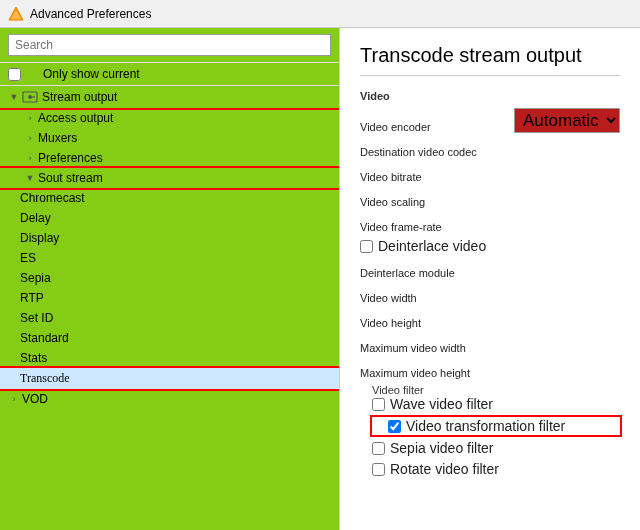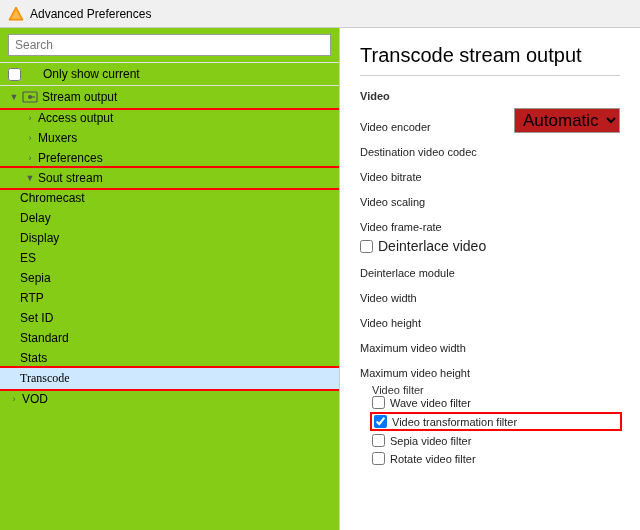--- a/index.html
+++ b/index.html
@@ -161,24 +161,24 @@
       margin-top: 2px;
     }
     .checked-row {
       display: flex;
       align-items: center;
       gap: 5px;
       margin-bottom: 5px;
     }
     .checked-row.highlighted-checkbox {
       outline: 2px solid red;
-      padding: 1px 2px;
+      padding: 1px 16px;
     }
     .checked-row label {
-      font-size: 11px;
+      font-size: 14px;
       color: #222;
     }
   </style>
 </head>
 <body>
 
 <div class="title-bar">
   <div class="title-bar-icon">
     <svg width="16" height="16" viewBox="0 0 16 16">
       <polygon points="8,1 15,14 1,14" fill="#f90" stroke="#e80" stroke-width="1"></polygon>

